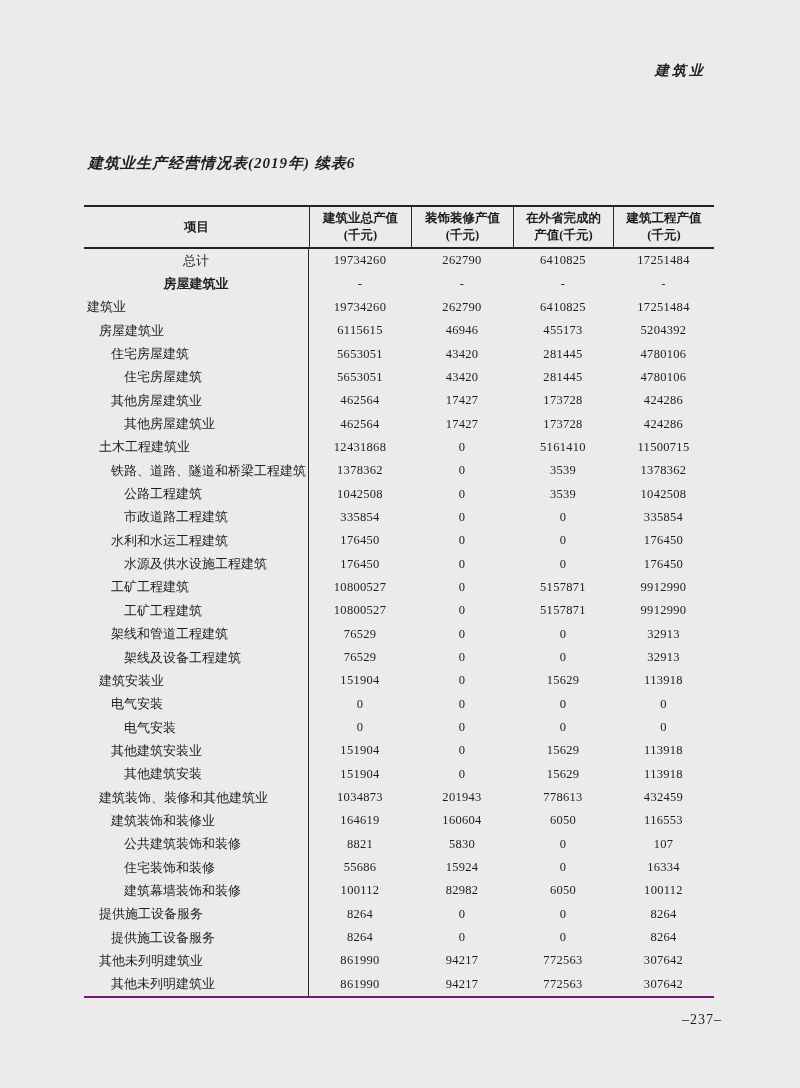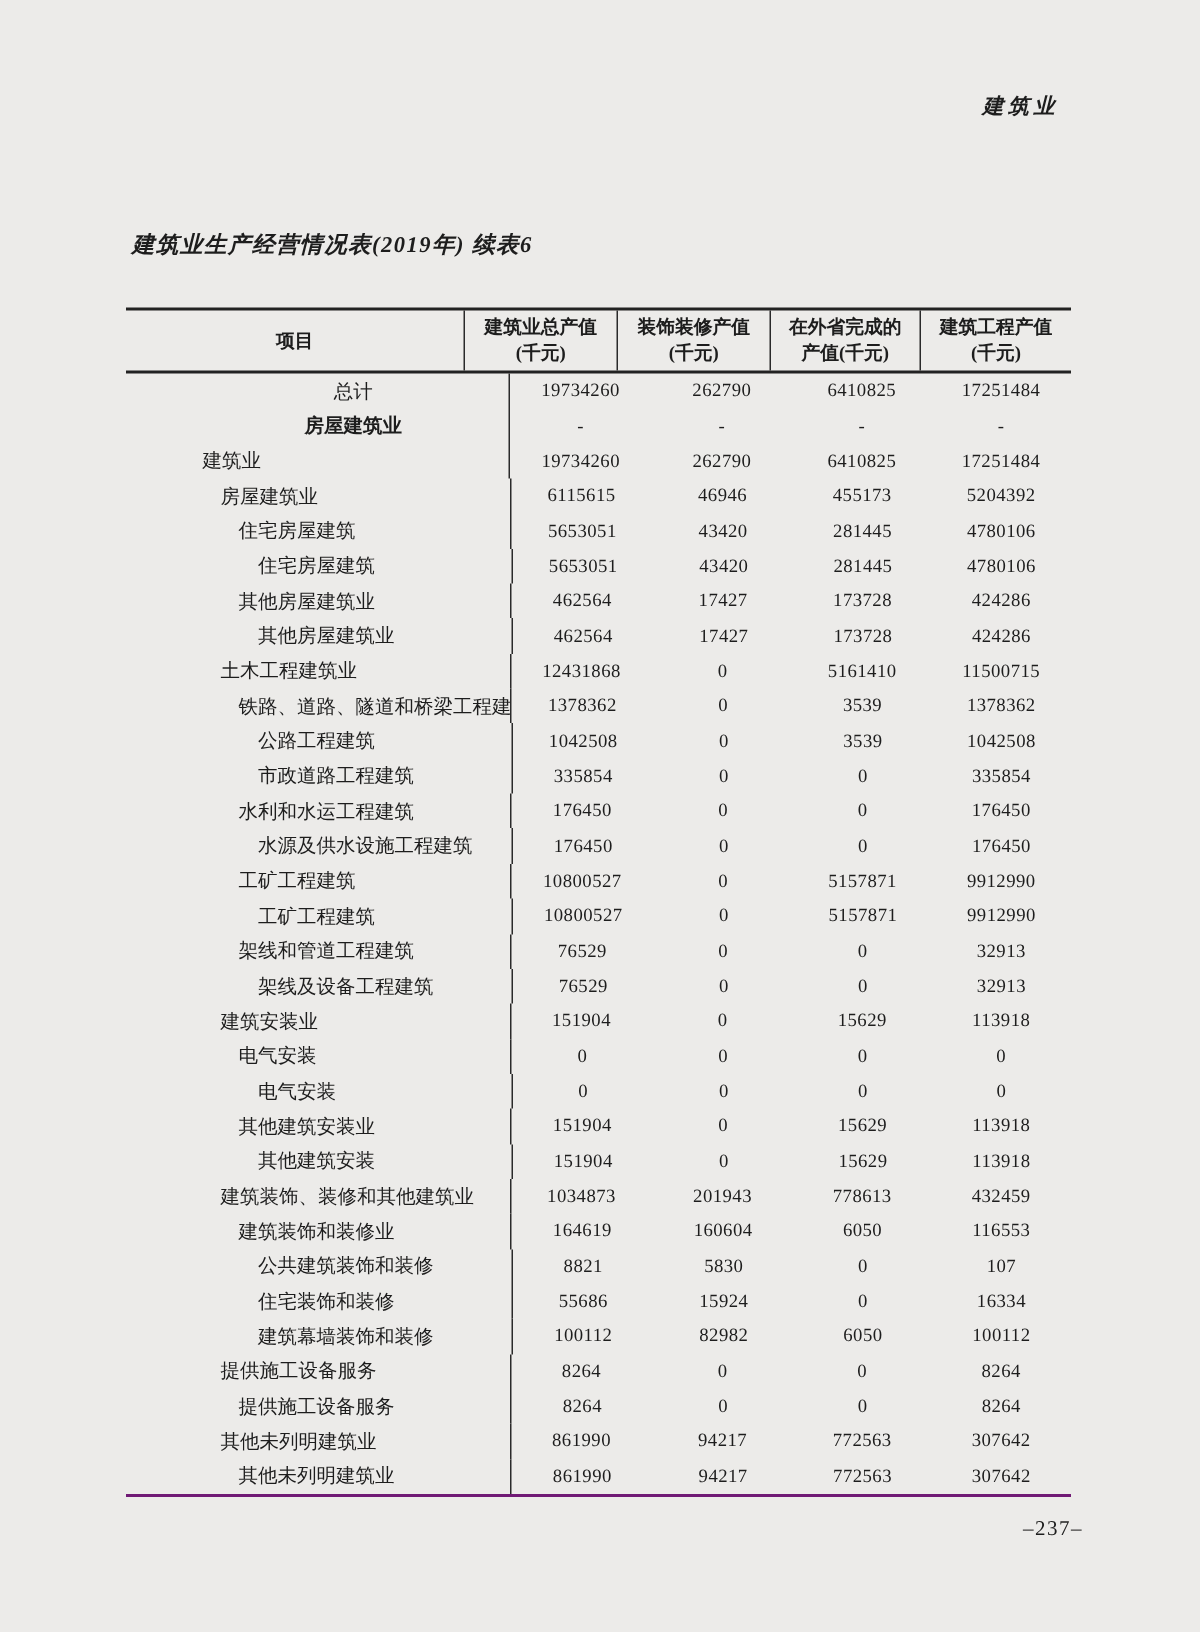--- a/index.html
+++ b/index.html
@@ -40,21 +40,21 @@
     text-align:center;
   }
   .th + .th{border-left:1px solid #2a2a2a;}
   .c0{width:225px;}
   .c1{width:102px;}
   .c2{width:102px;}
   .c3{width:100px;}
   .c4{width:101px;}
 
   .tbody{}
-  .tr{display:flex;height:23.35px;align-items:center;margin-left:48px;}
+  .tr{display:flex;height:23.35px;align-items:center;}
   .td{box-sizing:border-box;overflow:hidden;white-space:nowrap;}
   .td.label{
     width:225px;align-self:stretch;display:flex;align-items:center;
     border-right:1px solid #2a2a2a;
     font-size:13px;
   }
   .td.val{text-align:center;font-size:12.5px;letter-spacing:0.3px;}
   .label.center{justify-content:center;padding-left:0;}
   .label.bold{font-weight:bold;}
   .ind0{padding-left:3px;}

